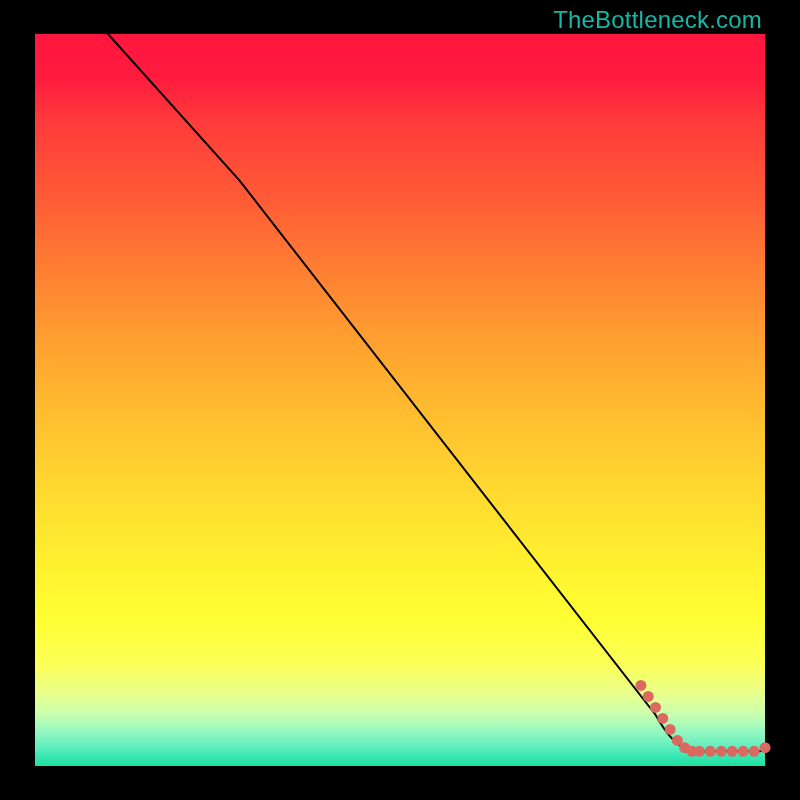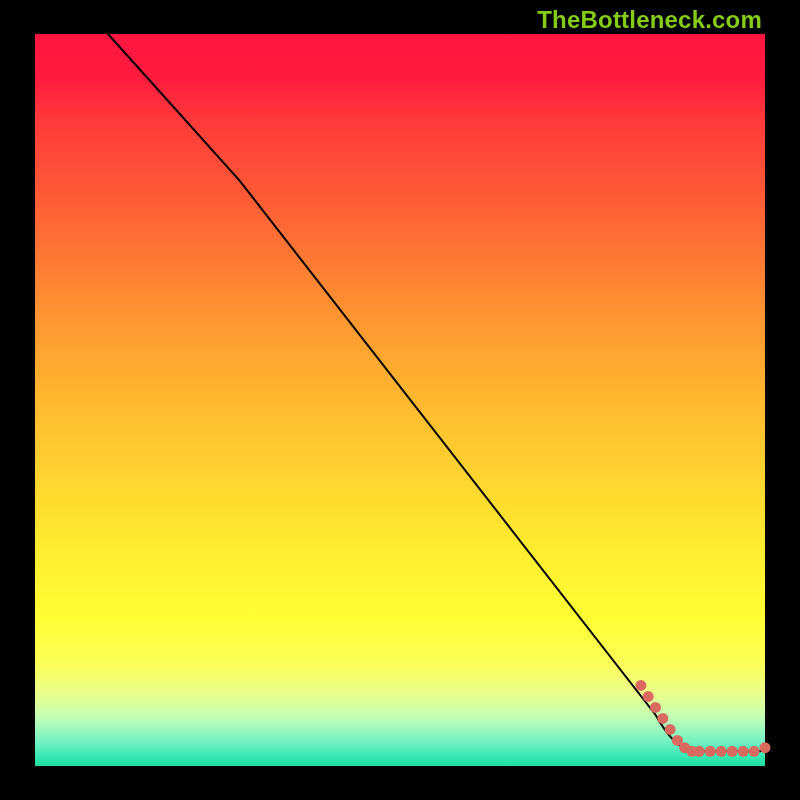--- a/index.html
+++ b/index.html
@@ -8,23 +8,23 @@
     height: 800px;
     background: #000000;
     position: relative;
     font-family: Arial, Helvetica, sans-serif;
     overflow: hidden;
   }
   .attribution {
     position: absolute;
     top: 6px;
     right: 38px;
-    color: #84cc16;
+    color: #14b8a6;
     font-size: 24px;
-    font-weight: 700;
+    font-weight: 400;
     letter-spacing: 0.2px;
   }
   .plot-area {
     position: absolute;
     left: 35px;
     top: 34px;
     width: 730px;
     height: 732px;
     background: linear-gradient(
       to bottom,

